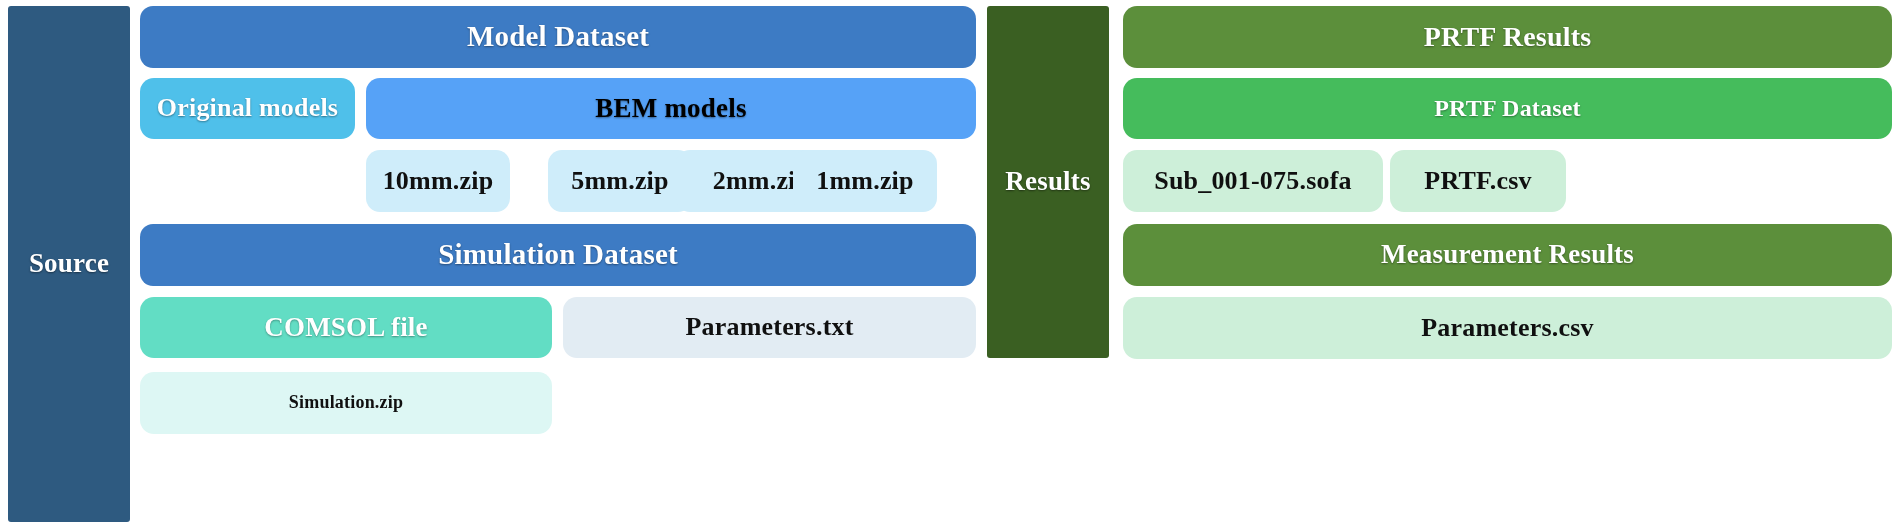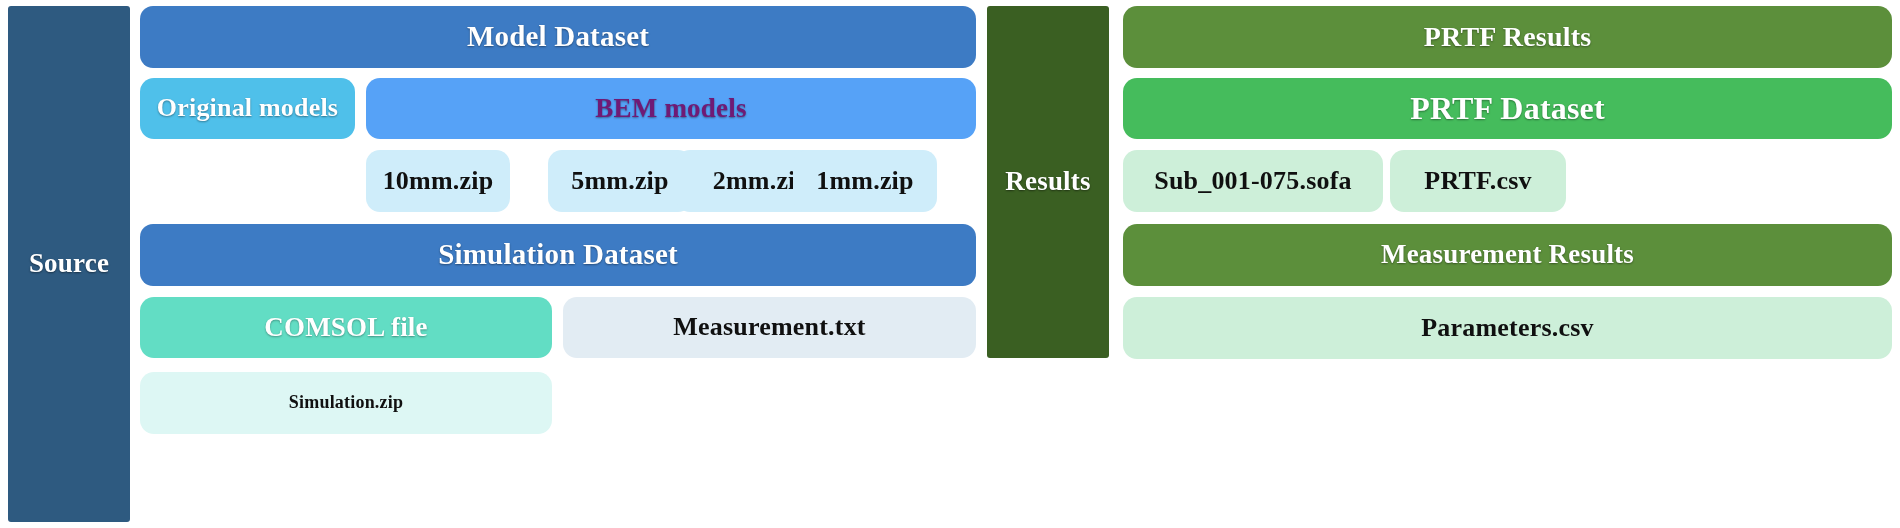--- a/index.html
+++ b/index.html
@@ -56,21 +56,21 @@
     border-radius: 13px;
   }
   .lvl-original {
     background: #4FC0EA;
     color: #ffffff;
     font-size: 26px;
     text-shadow: 0 1px 2px rgba(0,0,0,0.40);
   }
   .lvl-bem {
     background: #56A2F7;
-    color: #701a75;
+    color: #000000;
     font-size: 27px;
     text-shadow: 0 1px 2px rgba(0,0,0,0.40);
   }
   .leaf-blue {
     background: #CFEDFA;
     color: #101010;
     font-size: 26px;
   }
   .lvl-comsol {
     background: #62DDC4;
@@ -91,21 +91,21 @@
   
   .lvl-prtf-results {
     background: #5C8F3B;
     color: #ffffff;
     font-size: 28px;
     text-shadow: 0 1px 2px rgba(0,0,0,0.40);
   }
   .lvl-prtf-dataset {
     background: #45BC5C;
     color: #ffffff;
-    font-size: 32px;
+    font-size: 24px;
     text-shadow: 0 1px 2px rgba(0,0,0,0.40);
   }
   .leaf-green {
     background: #CDEFD9;
     color: #101010;
     font-size: 26px;
   }
   .lvl-measure {
     background: #5C8F3B;
     color: #ffffff;
@@ -132,21 +132,21 @@
   <div class="box leaf-blue" style="left:521px; top:150px; width:144px; height:62px;margin-left:27px;">5mm.zip</div>
 
   <div class="box leaf-blue" style="left:676px; top:150px; width:144px; height:62px;padding-left:35px;">2mm.zip</div>
 
   <div class="box leaf-blue" style="left:793px; top:150px; width:144px; height:62px;">1mm.zip</div>
 
   <div class="box lvl-dataset" style="left:140px; top:224px; width:836px; height:62px;">Simulation Dataset</div>
 
   <div class="box lvl-comsol" style="left:140px; top:297px; width:412px; height:61px;">COMSOL file</div>
 
-  <div class="box leaf-params" style="left:563px; top:297px; width:413px; height:61px;">Measurement.txt</div>
+  <div class="box leaf-params" style="left:563px; top:297px; width:413px; height:61px;">Parameters.txt</div>
 
   <div class="box leaf-simzip" style="left:140px; top:372px; width:412px; height:62px;">Simulation.zip</div>
 
   <div class="box spine spine-results" style="left:987px; top:6px; width:122px; height:352px;">Results</div>
 
   <div class="box lvl-prtf-results" style="left:1123px; top:6px; width:769px; height:62px;">PRTF Results</div>
 
   <div class="box lvl-prtf-dataset" style="left:1123px; top:78px; width:769px; height:61px;">PRTF Dataset</div>
 
   <div class="box leaf-green" style="left:1123px; top:150px; width:260px; height:62px;">Sub_001-075.sofa</div>

